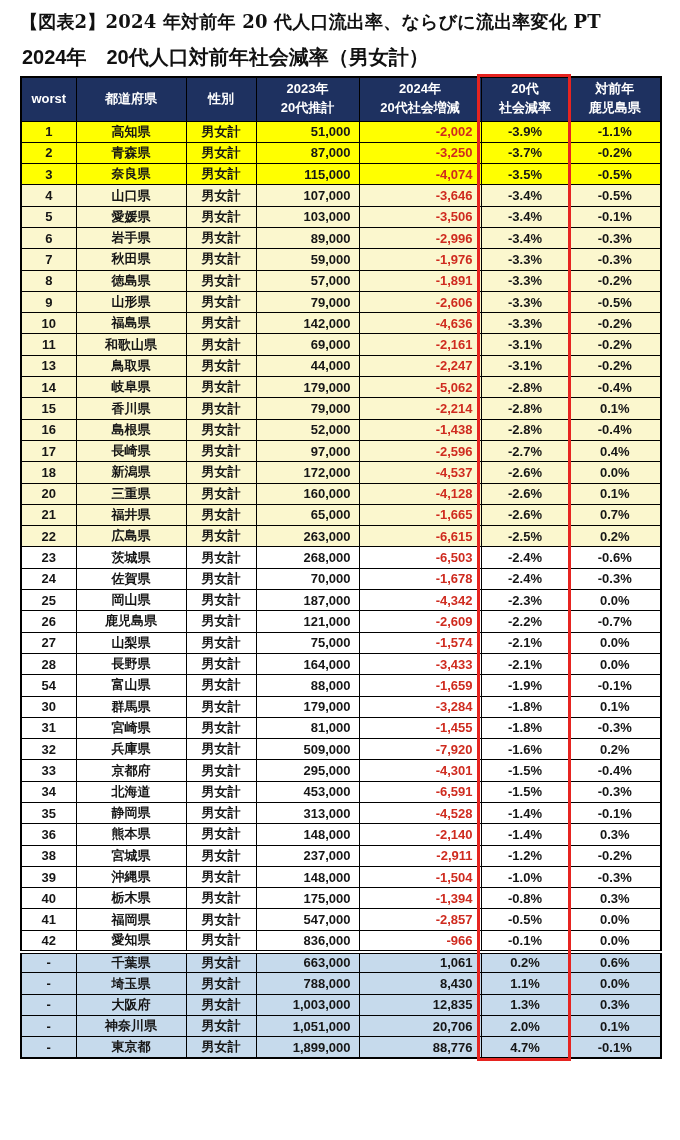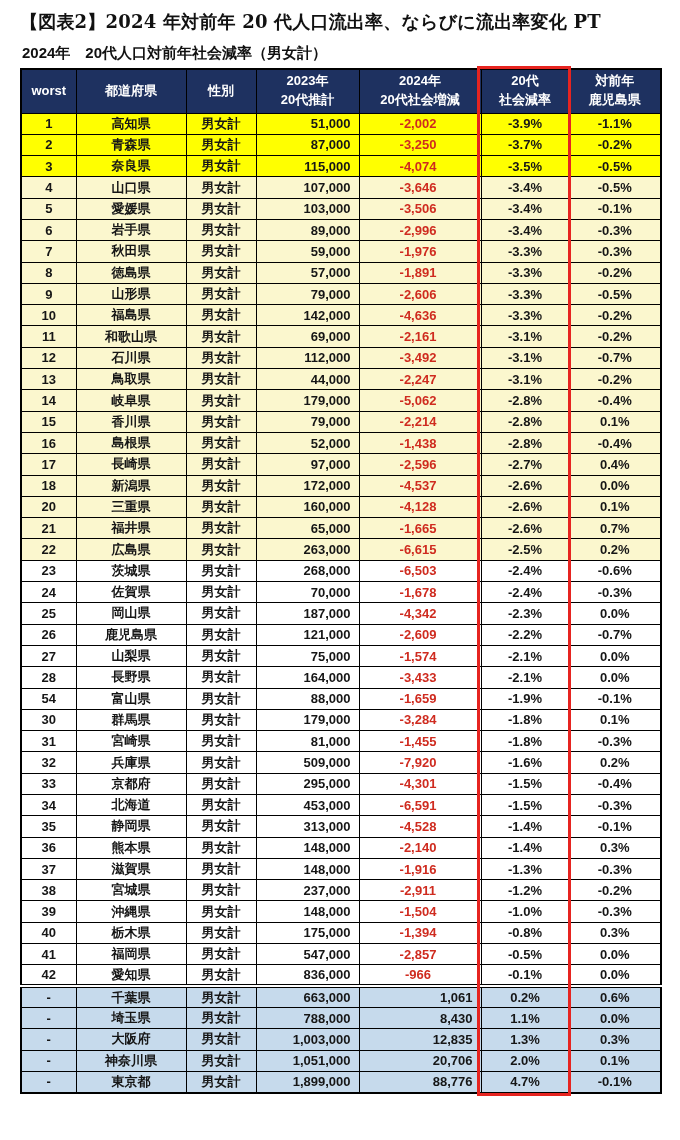--- a/index.html
+++ b/index.html
@@ -15,42 +15,42 @@
   }
   *{box-sizing:border-box;}
   body{margin:0;background:#FFFFFF;font-family:"Liberation Sans",sans-serif;}
   .page{width:680px;height:1140px;background:#FFFFFF;padding:6px 12px 0 20px;position:relative;overflow:hidden;}
   .fig-title{
     font-family:"DejaVu Serif","Liberation Serif",serif;
     font-size:18px;font-weight:600;color:#111111;
     letter-spacing:0.2px;margin:4px 0 10px 0;
   }
   .sub-title{
-    font-size:15px;font-weight:700;color:#111111;margin:0 0 5px 2px;
+    font-size:20px;font-weight:700;color:#111111;margin:0 0 5px 2px;
   }
   .table-wrap{position:relative;width:642px;}
   table{
     border-collapse:collapse;table-layout:fixed;width:640px;
     border:2px solid var(--border);
   }
   th,td{
     border:1px solid var(--border);
     padding:0 4px;overflow:hidden;white-space:nowrap;
     font-weight:700;color:#161616;font-size:13px;
   }
   thead tr{height:44px;}
   th{
     background:var(--header-bg);color:var(--header-text);
     text-align:center;vertical-align:middle;font-size:13px;line-height:1.45;
   }
   th span{display:block;}
   tbody tr{height:21.3px;}
   td.ctr{text-align:center;}
   td.num{text-align:right;padding-right:8px;}
-  td.neg{color:var(--negative-text);text-align:center;}
+  td.neg{color:var(--negative-text);}
   tr.band-bright-yellow td{background:var(--row-bright-yellow);}
   tr.band-pale-yellow td{background:var(--row-pale-yellow);}
   tr.band-white td{background:var(--row-white);}
   tr.band-blue td{background:var(--row-blue);}
   tbody.metro tr:first-child td{border-top:4px double var(--border);}
   .red-box{
     position:absolute;left:457px;top:-2px;width:94px;height:calc(100% + 4px);
     border:3px solid var(--highlight-box);pointer-events:none;z-index:5;
   }
 </style>
@@ -198,29 +198,20 @@
           <tr class="band-pale-yellow">
             <td class="ctr">11</td>
             <td class="ctr">和歌山県</td>
             <td class="ctr">男女計</td>
             <td class="num">69,000</td>
             <td class="num neg">-2,161</td>
             <td class="ctr">-3.1%</td>
             <td class="ctr">-0.2%</td>
           </tr>
           <tr class="band-pale-yellow">
-            <td class="ctr">12</td>
-            <td class="ctr">石川県</td>
-            <td class="ctr">男女計</td>
-            <td class="num">112,000</td>
-            <td class="num neg">-3,492</td>
-            <td class="ctr">-3.1%</td>
-            <td class="ctr">-0.7%</td>
-          </tr>
-          <tr class="band-pale-yellow">
             <td class="ctr">13</td>
             <td class="ctr">鳥取県</td>
             <td class="ctr">男女計</td>
             <td class="num">44,000</td>
             <td class="num neg">-2,247</td>
             <td class="ctr">-3.1%</td>
             <td class="ctr">-0.2%</td>
           </tr>
           <tr class="band-pale-yellow">
             <td class="ctr">14</td>
@@ -412,29 +403,20 @@
             <td class="ctr">-0.1%</td>
           </tr>
           <tr class="band-white">
             <td class="ctr">36</td>
             <td class="ctr">熊本県</td>
             <td class="ctr">男女計</td>
             <td class="num">148,000</td>
             <td class="num neg">-2,140</td>
             <td class="ctr">-1.4%</td>
             <td class="ctr">0.3%</td>
-          </tr>
-          <tr class="band-white">
-            <td class="ctr">37</td>
-            <td class="ctr">滋賀県</td>
-            <td class="ctr">男女計</td>
-            <td class="num">148,000</td>
-            <td class="num neg">-1,916</td>
-            <td class="ctr">-1.3%</td>
-            <td class="ctr">-0.3%</td>
           </tr>
           <tr class="band-white">
             <td class="ctr">38</td>
             <td class="ctr">宮城県</td>
             <td class="ctr">男女計</td>
             <td class="num">237,000</td>
             <td class="num neg">-2,911</td>
             <td class="ctr">-1.2%</td>
             <td class="ctr">-0.2%</td>
           </tr>

